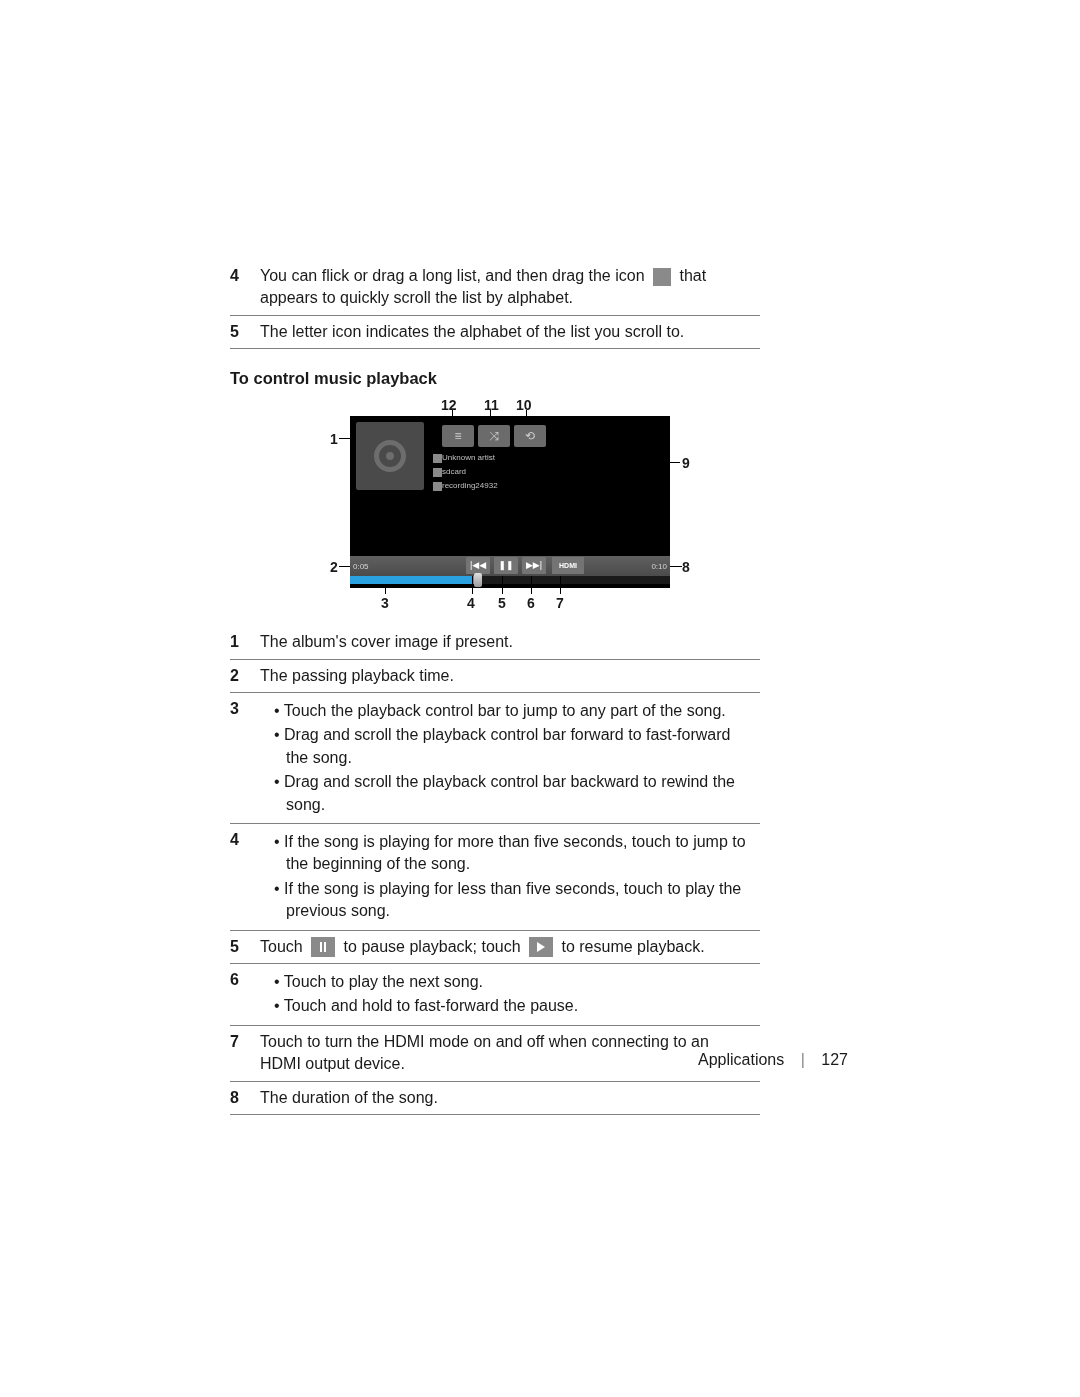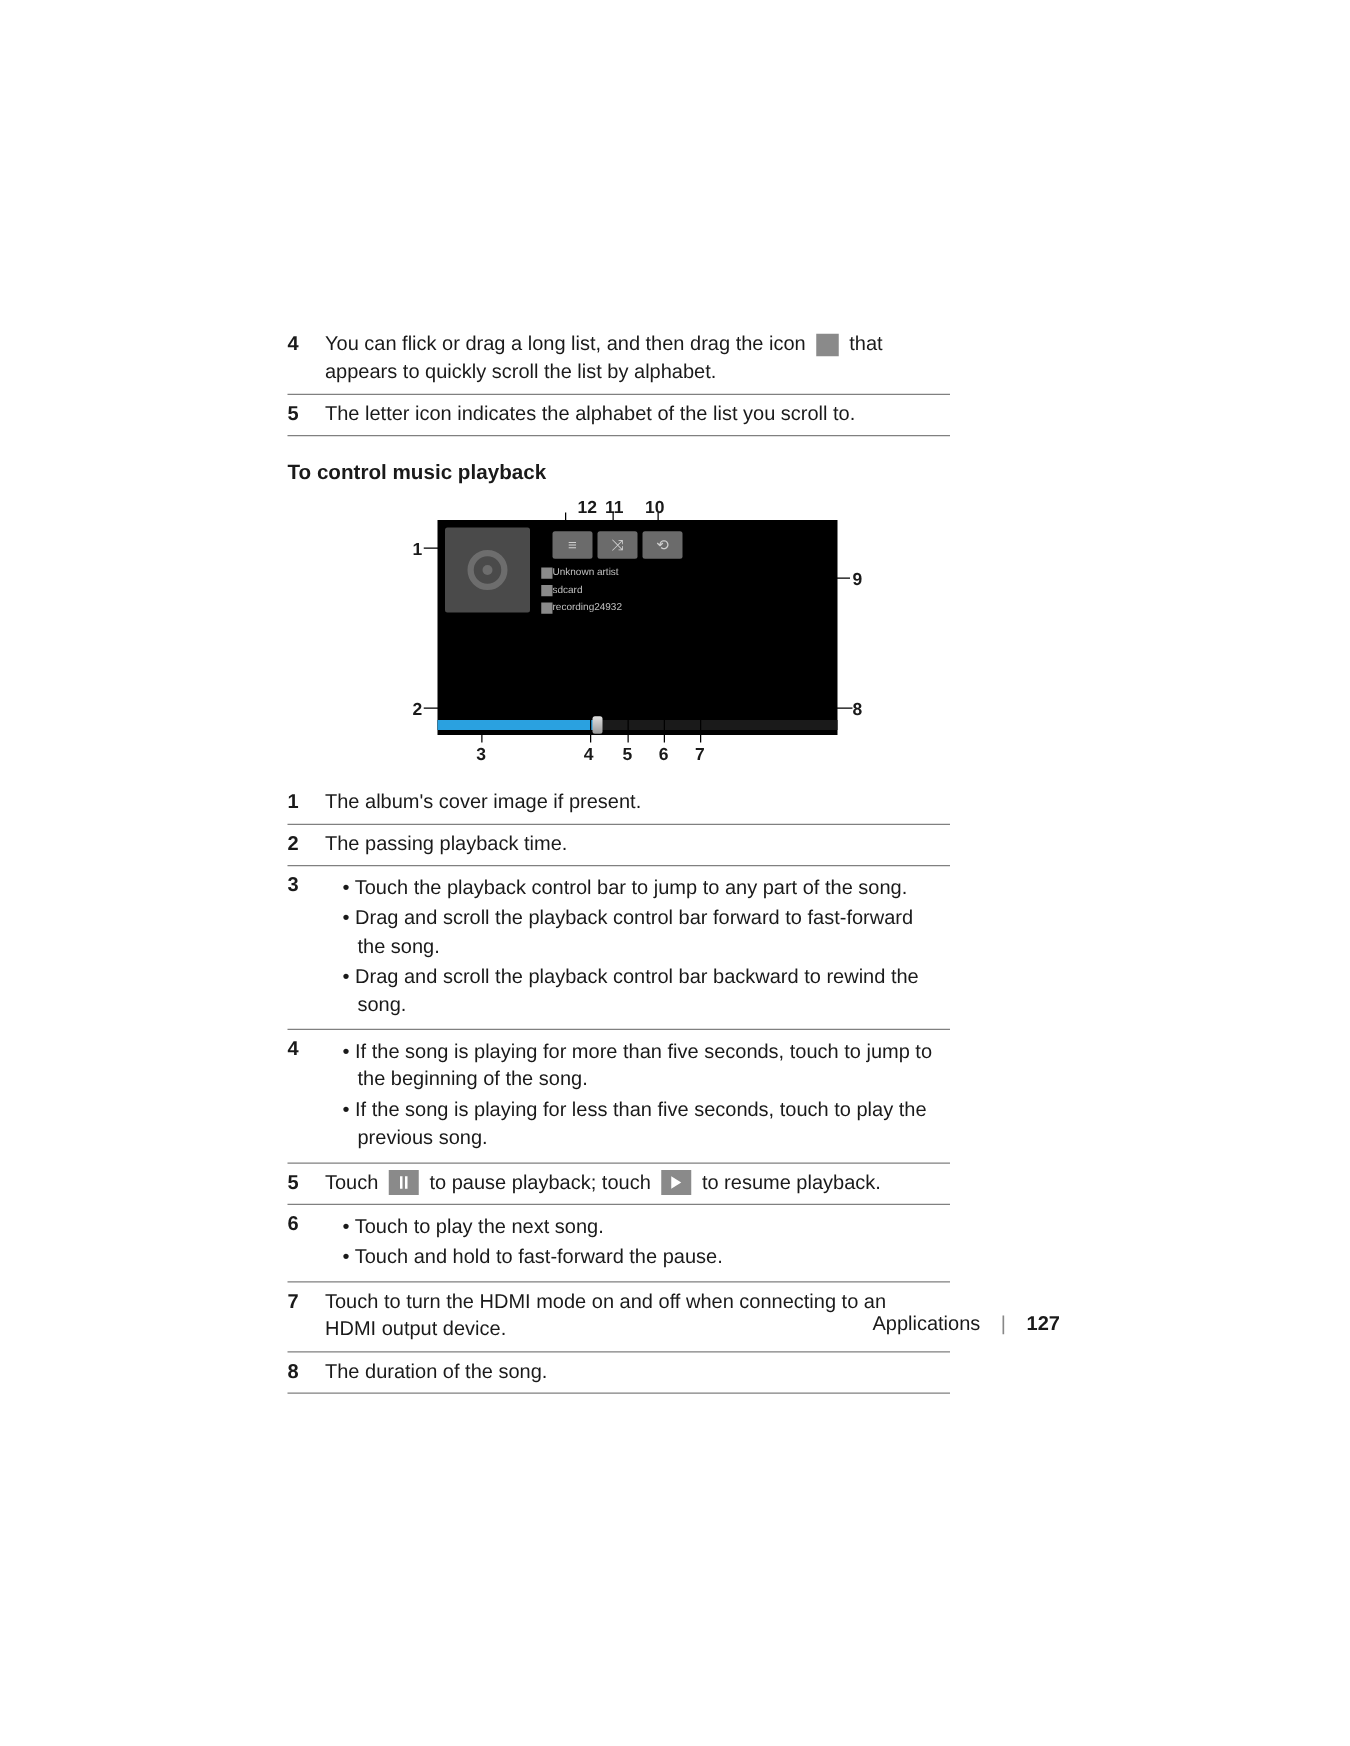--- a/index.html
+++ b/index.html
@@ -207,21 +207,21 @@
   ul.bul li::before { content:"• "; }
 
   .page-footer {
     position: absolute;
     right: 232px;
     top: 1051px;
     font-size: 16px;
     text-align: right;
   }
   .page-footer .divider { margin: 0 12px; color:#888; }
-  .page-footer .pnum { font-weight: 700; }
+  .page-footer .pnum { font-weight: 400; }
 </style>
 </head>
 <body>
 
 <div class="page">
 
   <table class="steps">
     <tbody>
         <tr>
       <td class="num">4</td>
@@ -235,21 +235,21 @@
       <td class="num">5</td>
       <td>The letter icon indicates the alphabet of the list you scroll to.</td>
     </tr>
   </tbody>
     </table>
 
   <div class="section-title">To control music playback</div>
 
   <div class="figure-wrap">
 
-    <span class="callout" style="left:232px; top:-2px;">12</span>
+    <span class="callout" style="left:211px; top:-2px;">12</span>
     <span class="callout" style="left:254px; top:-2px;">11</span>
     <span class="callout" style="left:274px; top:-2px;margin-left:12px;">10</span>
     <span class="lead v" style="left:222px; top:12px; height:14px;"></span>
     <span class="lead v" style="left:260px; top:12px; height:14px;"></span>
     <span class="lead v" style="left:296px; top:12px; height:14px;"></span>
 
     <span class="callout" style="left:100px; top:32px;">1</span>
     <span class="lead h" style="left:109px; top:40px; width:14px;"></span>
     <span class="callout" style="left:100px; top:160px;">2</span>
     <span class="lead h" style="left:109px; top:168px; width:14px;"></span>
@@ -273,20 +273,30 @@
           </div>
         <div class="rowm">
             <span class="mico"></span>
             <span>sdcard</span>
           </div>
         <div class="rowm">
             <span class="mico"></span>
             <span>recording24932</span>
           </div>
       </div>
+      <div class="transport">
+        <span class="time l">0:05</span>
+        <span class="time r">0:10</span>
+        <div class="tbtns">
+          <div class="tbtn">|◀◀</div>
+          <div class="tbtn">❚❚</div>
+          <div class="tbtn">▶▶|</div>
+          <div class="hdmi">HDMI</div>
+        </div>
+      </div>
       <div class="seek">
         <div class="fill"></div>
         <div class="knob"></div>
       </div>
     </div>
 
     <span class="callout" style="left:151px; top:196px;">3</span>
     <span class="lead v" style="left:155px; top:188px; height:8px;"></span>
 
     <span class="callout" style="left:237px; top:196px;">4</span>

